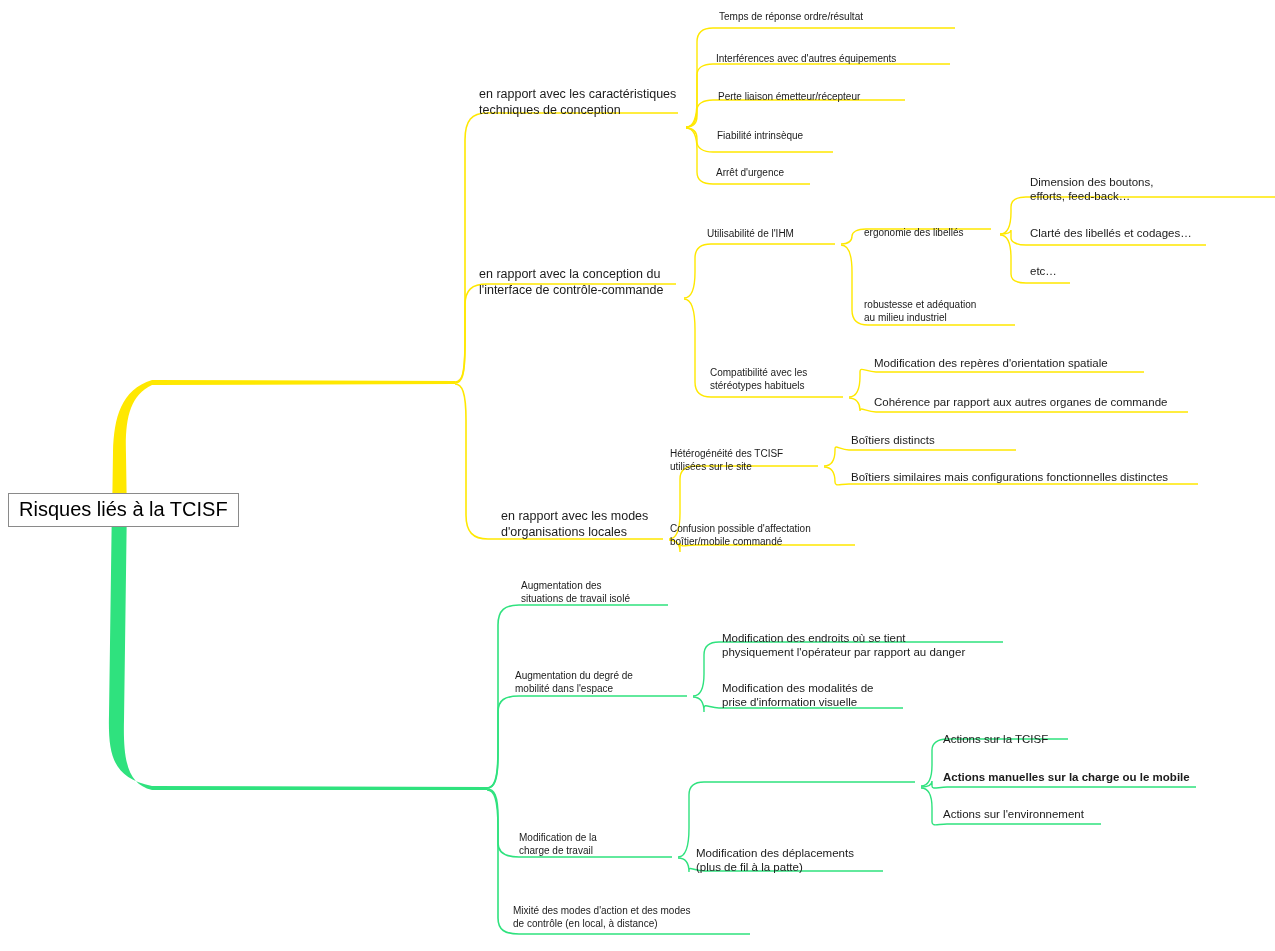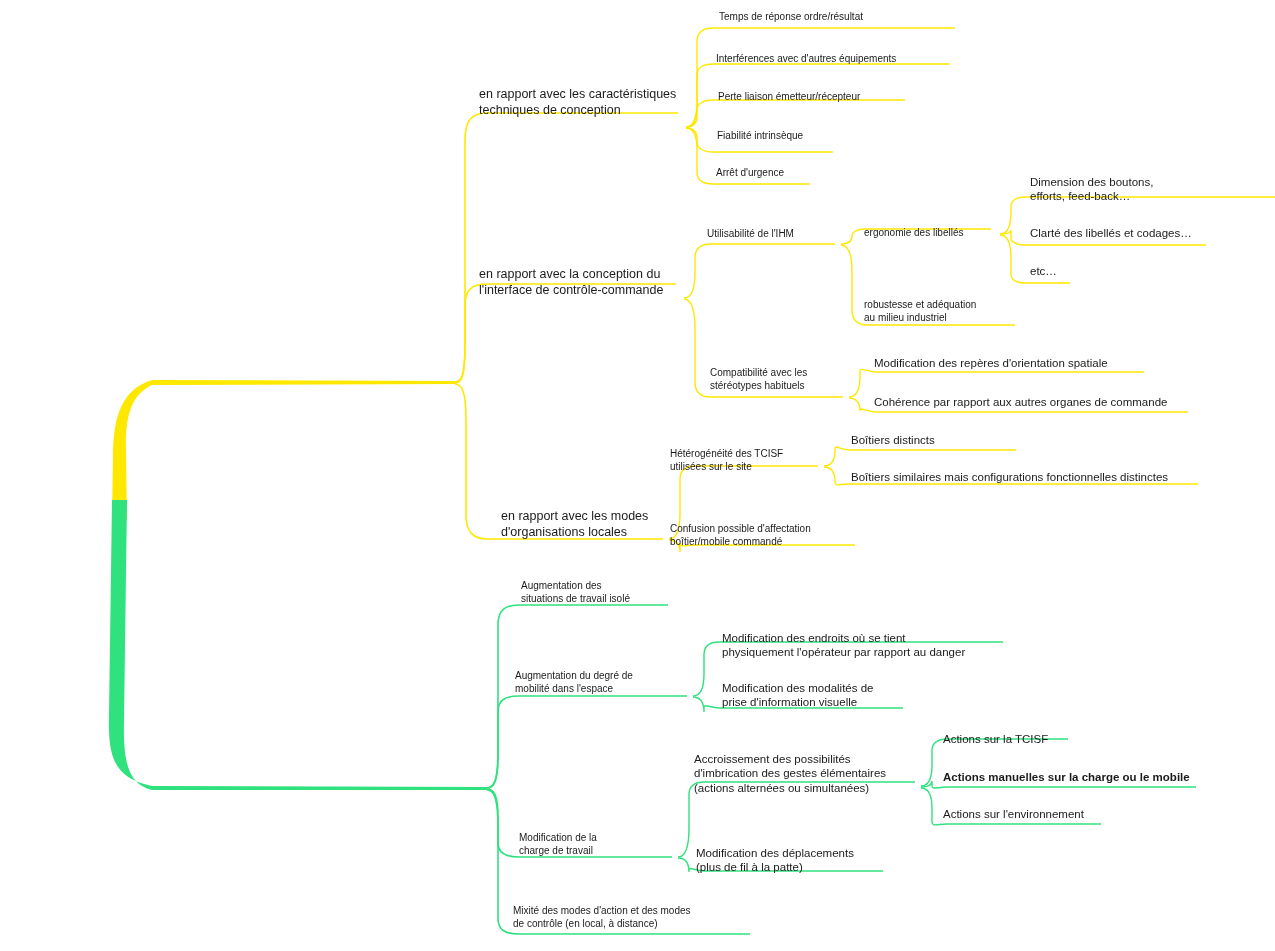--- a/index.html
+++ b/index.html
@@ -93,20 +93,21 @@
       <path d="M 678,858 C 685,858 689,863 689,872 L 689,870 C 689,866 695,871 704,871 L 883,871"></path>
     </g>
 
     <g fill="none" stroke="#2FE27E" stroke-width="1.4">
       <path d="M 921,786 C 928,786 932,780 932,765 L 932,750 C 932,743 938,739 947,739 L 1068,739"></path>
       <path d="M 921,787 C 928,787 932,785 932,781 L 932,786 C 932,790 938,787 947,787 L 1196,787"></path>
       <path d="M 921,788 C 928,788 932,794 932,808 L 932,822 C 932,827 938,824 947,824 L 1101,824"></path>
     </g>
   </svg>
 
+  <div id="root-node">Risques liés à la TCISF</div>
 
 
   <div class="node lvl2" style="left:479px;top:87px;">en rapport avec les caractéristiques
 techniques de conception</div>
   <div class="node lvl2" style="left:479px;top:267px;">en rapport avec la conception du
 l'interface de contrôle-commande</div>
   <div class="node lvl2" style="left:481px;top:509px;margin-left:20px;">en rapport avec les modes
 d'organisations locales</div>
 
   <div class="node lvl3" style="left:719px;top:11px;">Temps de réponse ordre/résultat</div>
@@ -146,23 +147,20 @@
   <div class="node lvl3" style="left:519px;top:832px;">Modification de la
 charge de travail</div>
   <div class="node lvl3" style="left:513px;top:905px;">Mixité des modes d'action et des modes
 de contrôle (en local, à distance)</div>
 
   <div class="node lvl4" style="left:722px;top:631px;">Modification des endroits où se tient
 physiquement l'opérateur par rapport au danger</div>
   <div class="node lvl4" style="left:722px;top:681px;">Modification des modalités de
 prise d'information visuelle</div>
 
-  <div class="node lvl4" style="left:694px;top:752px;">Accroissement des possibilités
-d'imbrication des gestes élémentaires
-(actions alternées ou simultanées)</div>
   <div class="node lvl4" style="left:696px;top:846px;">Modification des déplacements
 (plus de fil à la patte)</div>
 
   <div class="node lvl4" style="left:943px;top:732px;">Actions sur la TCISF</div>
   <div class="node lvl4" style="left:943px;top:770px;font-weight:bold;">Actions manuelles sur la charge ou le mobile</div>
   <div class="node lvl4" style="left:943px;top:807px;">Actions sur l'environnement</div>
 
 </div>
 
 </body></html>

